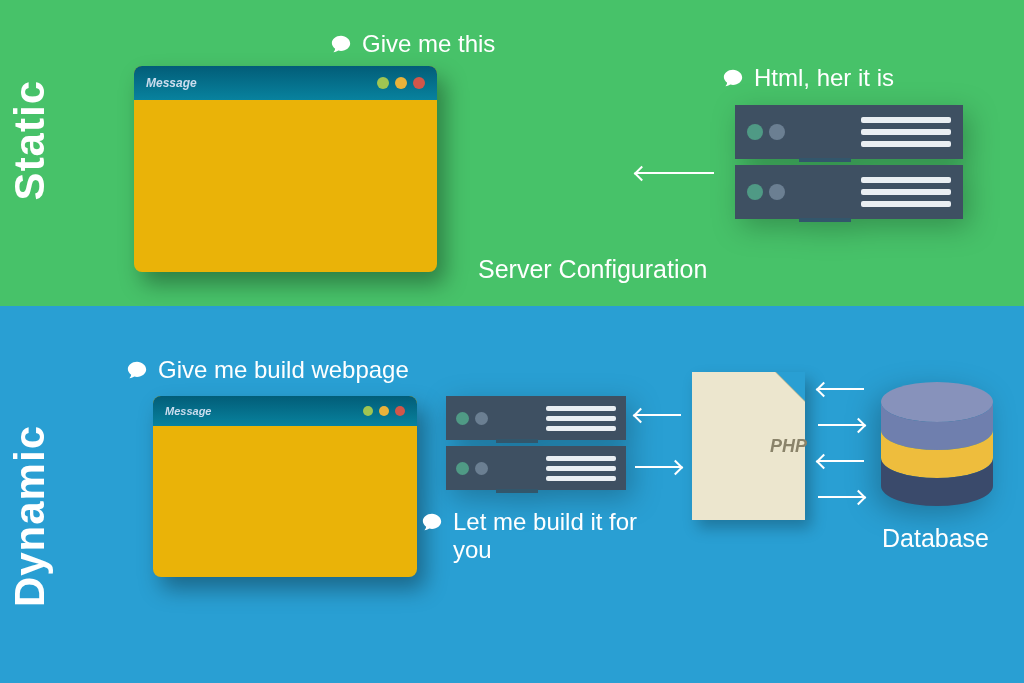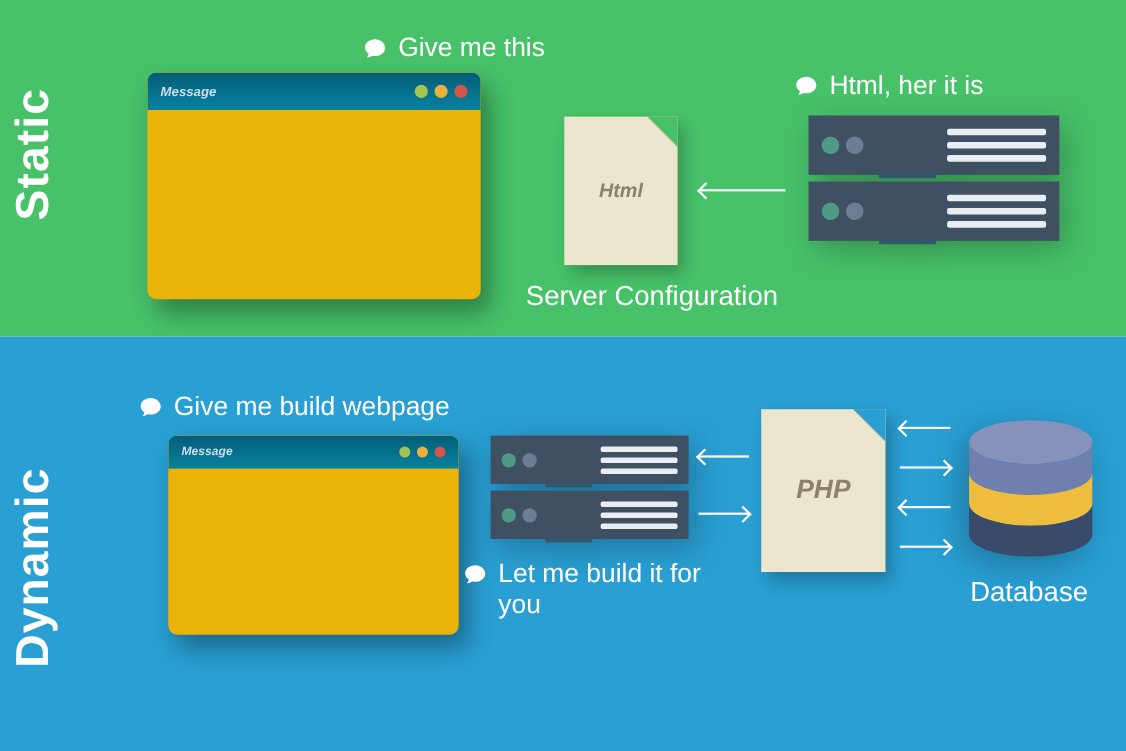--- a/index.html
+++ b/index.html
@@ -144,25 +144,20 @@
     <div class="browser-top">
       <span class="browser-title">Message</span>
       <div class="dots">
         <div class="dot g"></div>
         <div class="dot y"></div>
         <div class="dot r"></div>
       </div>
     </div>
   </div>
 
-  <div class="file" style="left:513px; top:106px; width:103px; height:135px;">
-    <div class="fold" style="border-width:0 28px 28px 0; border-color:transparent #bcb58f transparent transparent;"></div>
-    <div class="fold" style="border-width:27px 0 0 27px; border-color:#47c269 transparent transparent transparent; right:0; top:0;"></div>
-    <div class="label" style="font-size:18px;">Html</div>
-  </div>
 
   <div class="caption" style="left:478px; top:255px;">Server Configuration</div>
 
   <div class="serverstack" style="left:735px; top:105px;">
     <div class="server" style="width:228px; height:54px;">
       <div class="lights">
         <div class="light a" style="width:16px;height:16px;"></div>
         <div class="light b" style="width:16px;height:16px;"></div>
       </div>
       <div class="lines">
@@ -236,21 +231,21 @@
   <div class="speech" style="left:421px; top:508px; width:220px;">
     <svg class="bubble-icon" viewBox="0 0 24 24">
       <path fill="#ffffff" d="M12 3C6.5 3 2 6.6 2 11c0 2.4 1.4 4.6 3.6 6.1-.2 1.4-.9 2.9-1.9 4 2.4-.3 4.2-1.1 5.4-1.9 1 .2 1.9.3 2.9.3 5.5 0 10-3.6 10-8S17.5 3 12 3z"></path>
     </svg>
     <span>Let me build it for you</span>
   </div>
 
   <div class="file" style="left:692px; top:372px; width:113px; height:148px;">
     <div class="fold" style="border-width:0 30px 30px 0; border-color:transparent #bcb58f transparent transparent;"></div>
     <div class="fold" style="border-width:29px 0 0 29px; border-color:#299fd3 transparent transparent transparent; right:0; top:0;"></div>
-    <div class="label" style="font-size:24px;">PHP</div>
+    <div class="label" style="font-size:18px;margin-left:40px;">PHP</div>
   </div>
 
   <div class="db" style="left:879px; top:382px;">
     <svg width="116" height="128" viewBox="0 0 116 128">
       <ellipse cx="58" cy="20" rx="56" ry="20" fill="#8792bb"></ellipse>
       <path d="M2 20 v28 a56 20 0 0 0 112 0 V20 a56 20 0 0 1 -112 0 z" fill="#6f7fae"></path>
       <path d="M2 48 v28 a56 20 0 0 0 112 0 V48 a56 20 0 0 1 -112 0 z" fill="#eebd3d"></path>
       <path d="M2 76 v28 a56 20 0 0 0 112 0 V76 a56 20 0 0 1 -112 0 z" fill="#3a4a6b"></path>
     </svg>
   </div>

